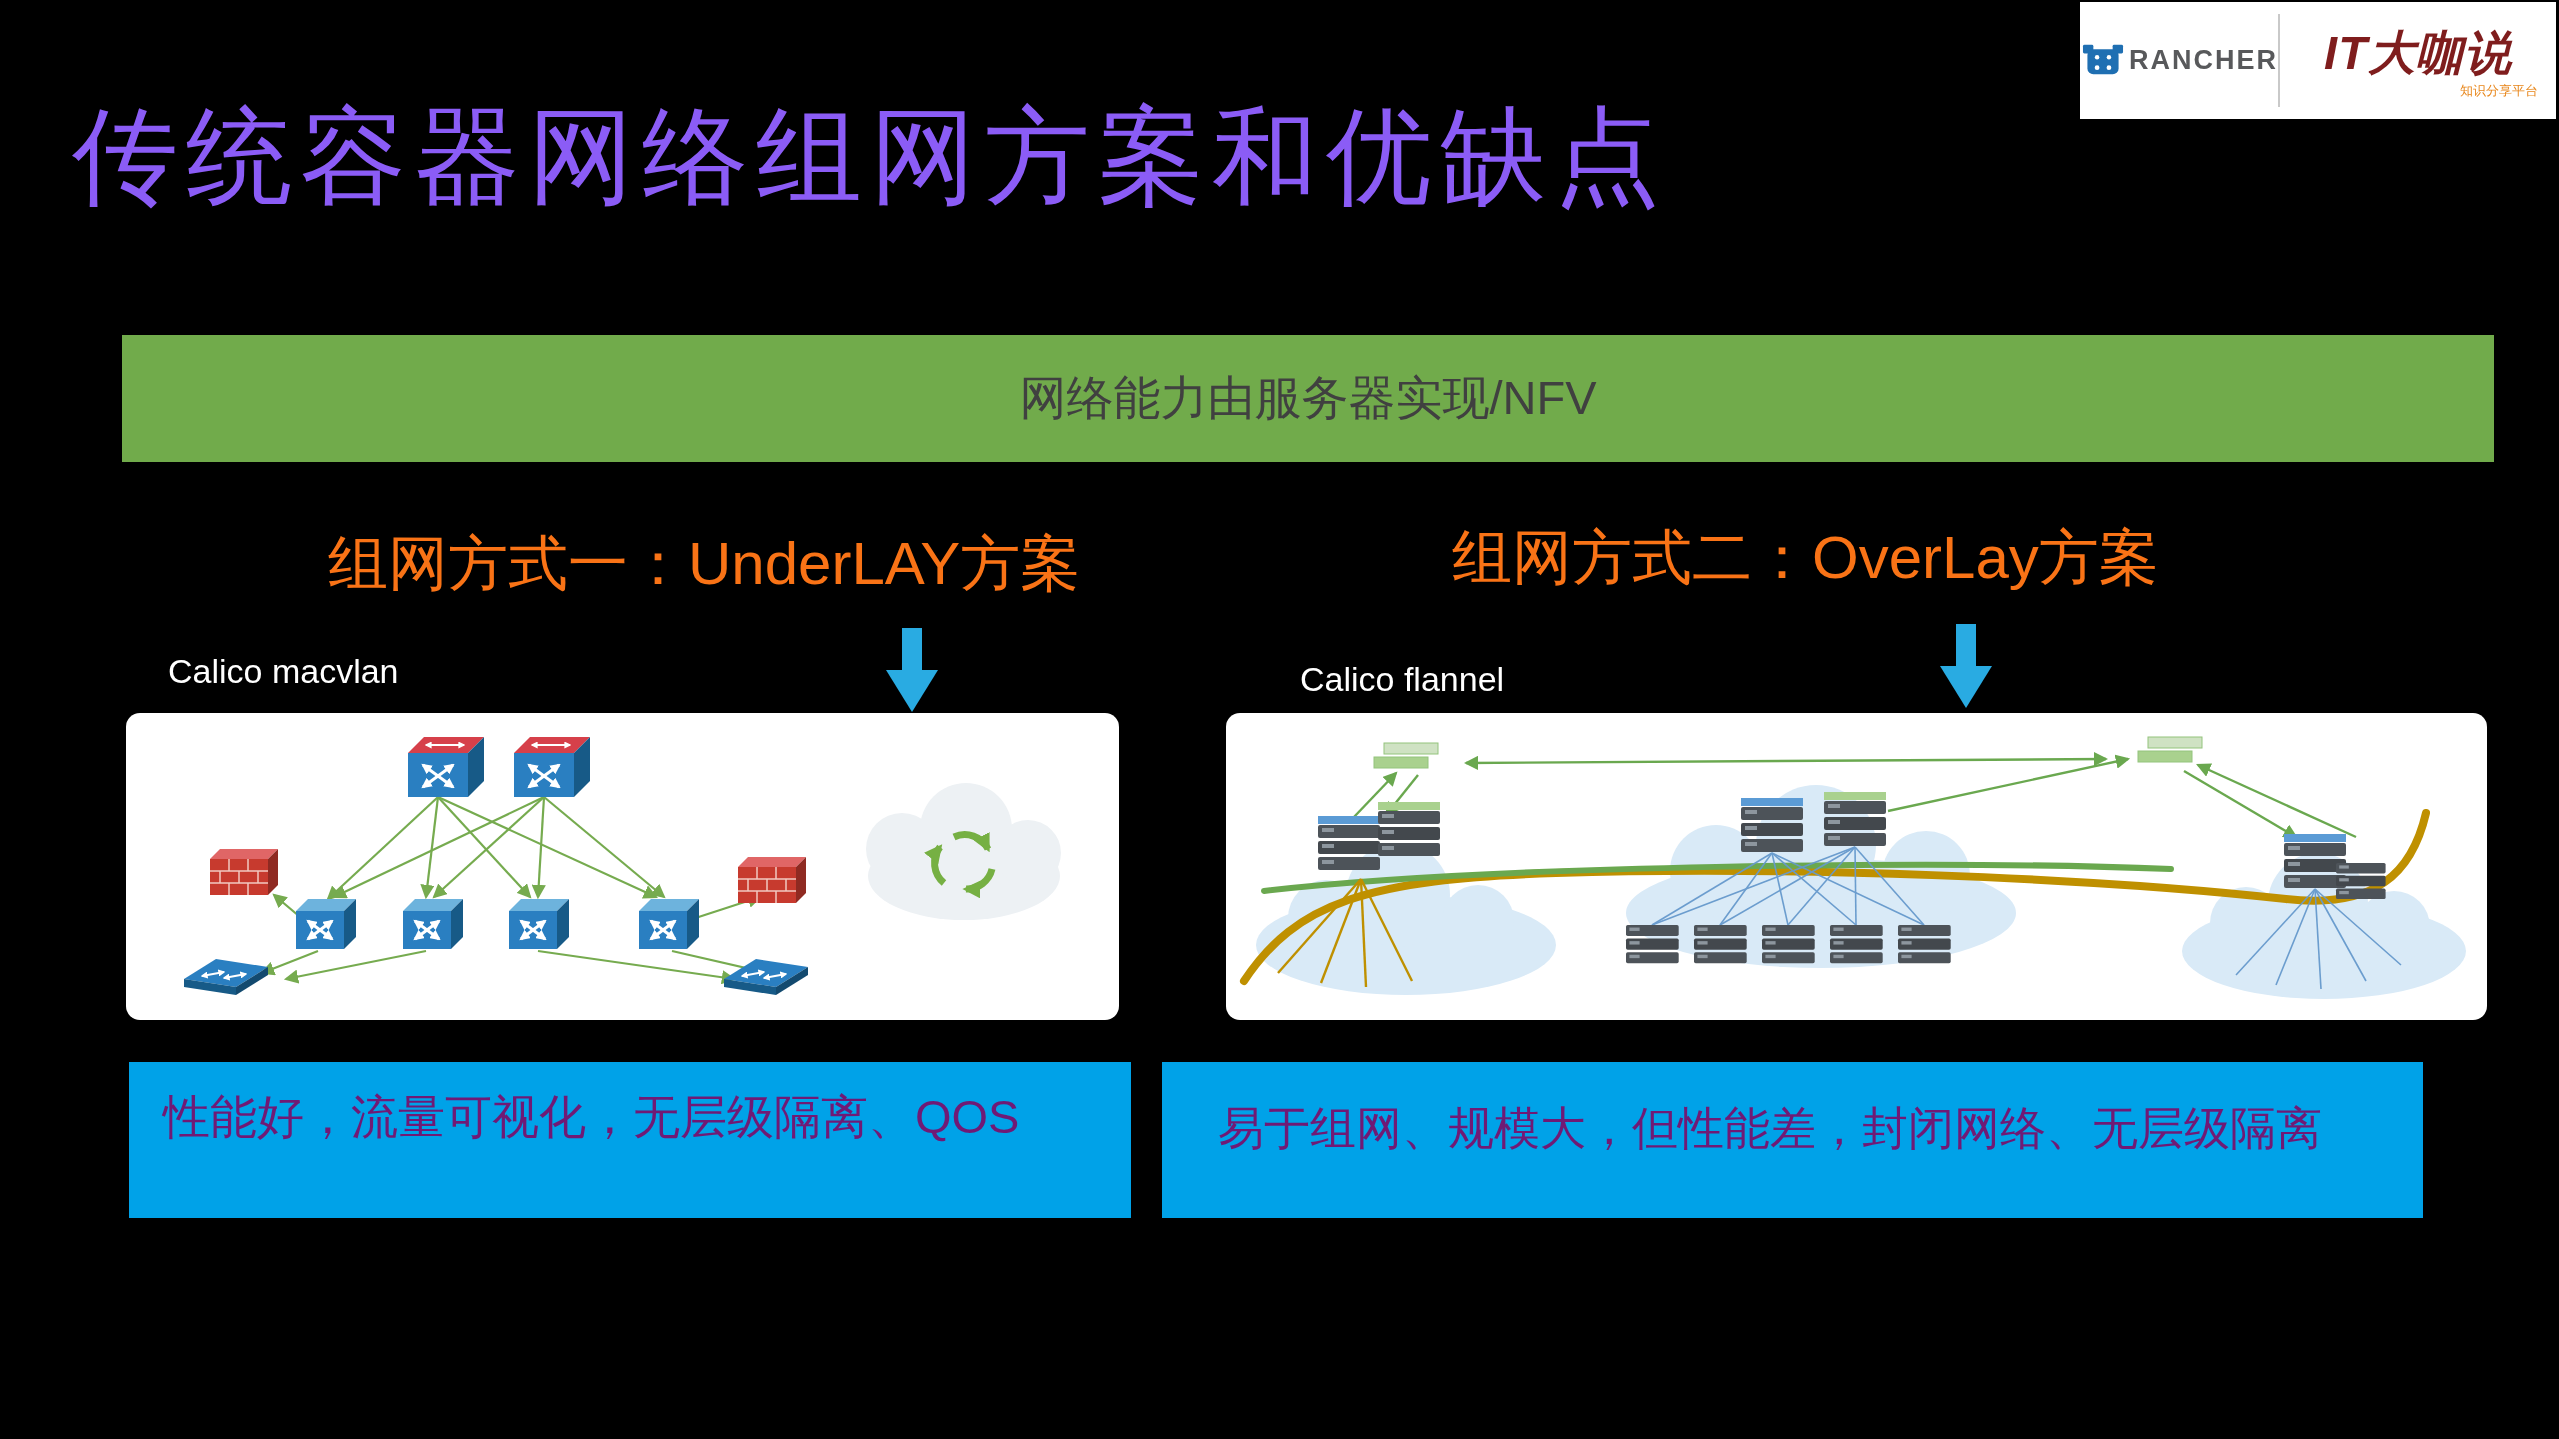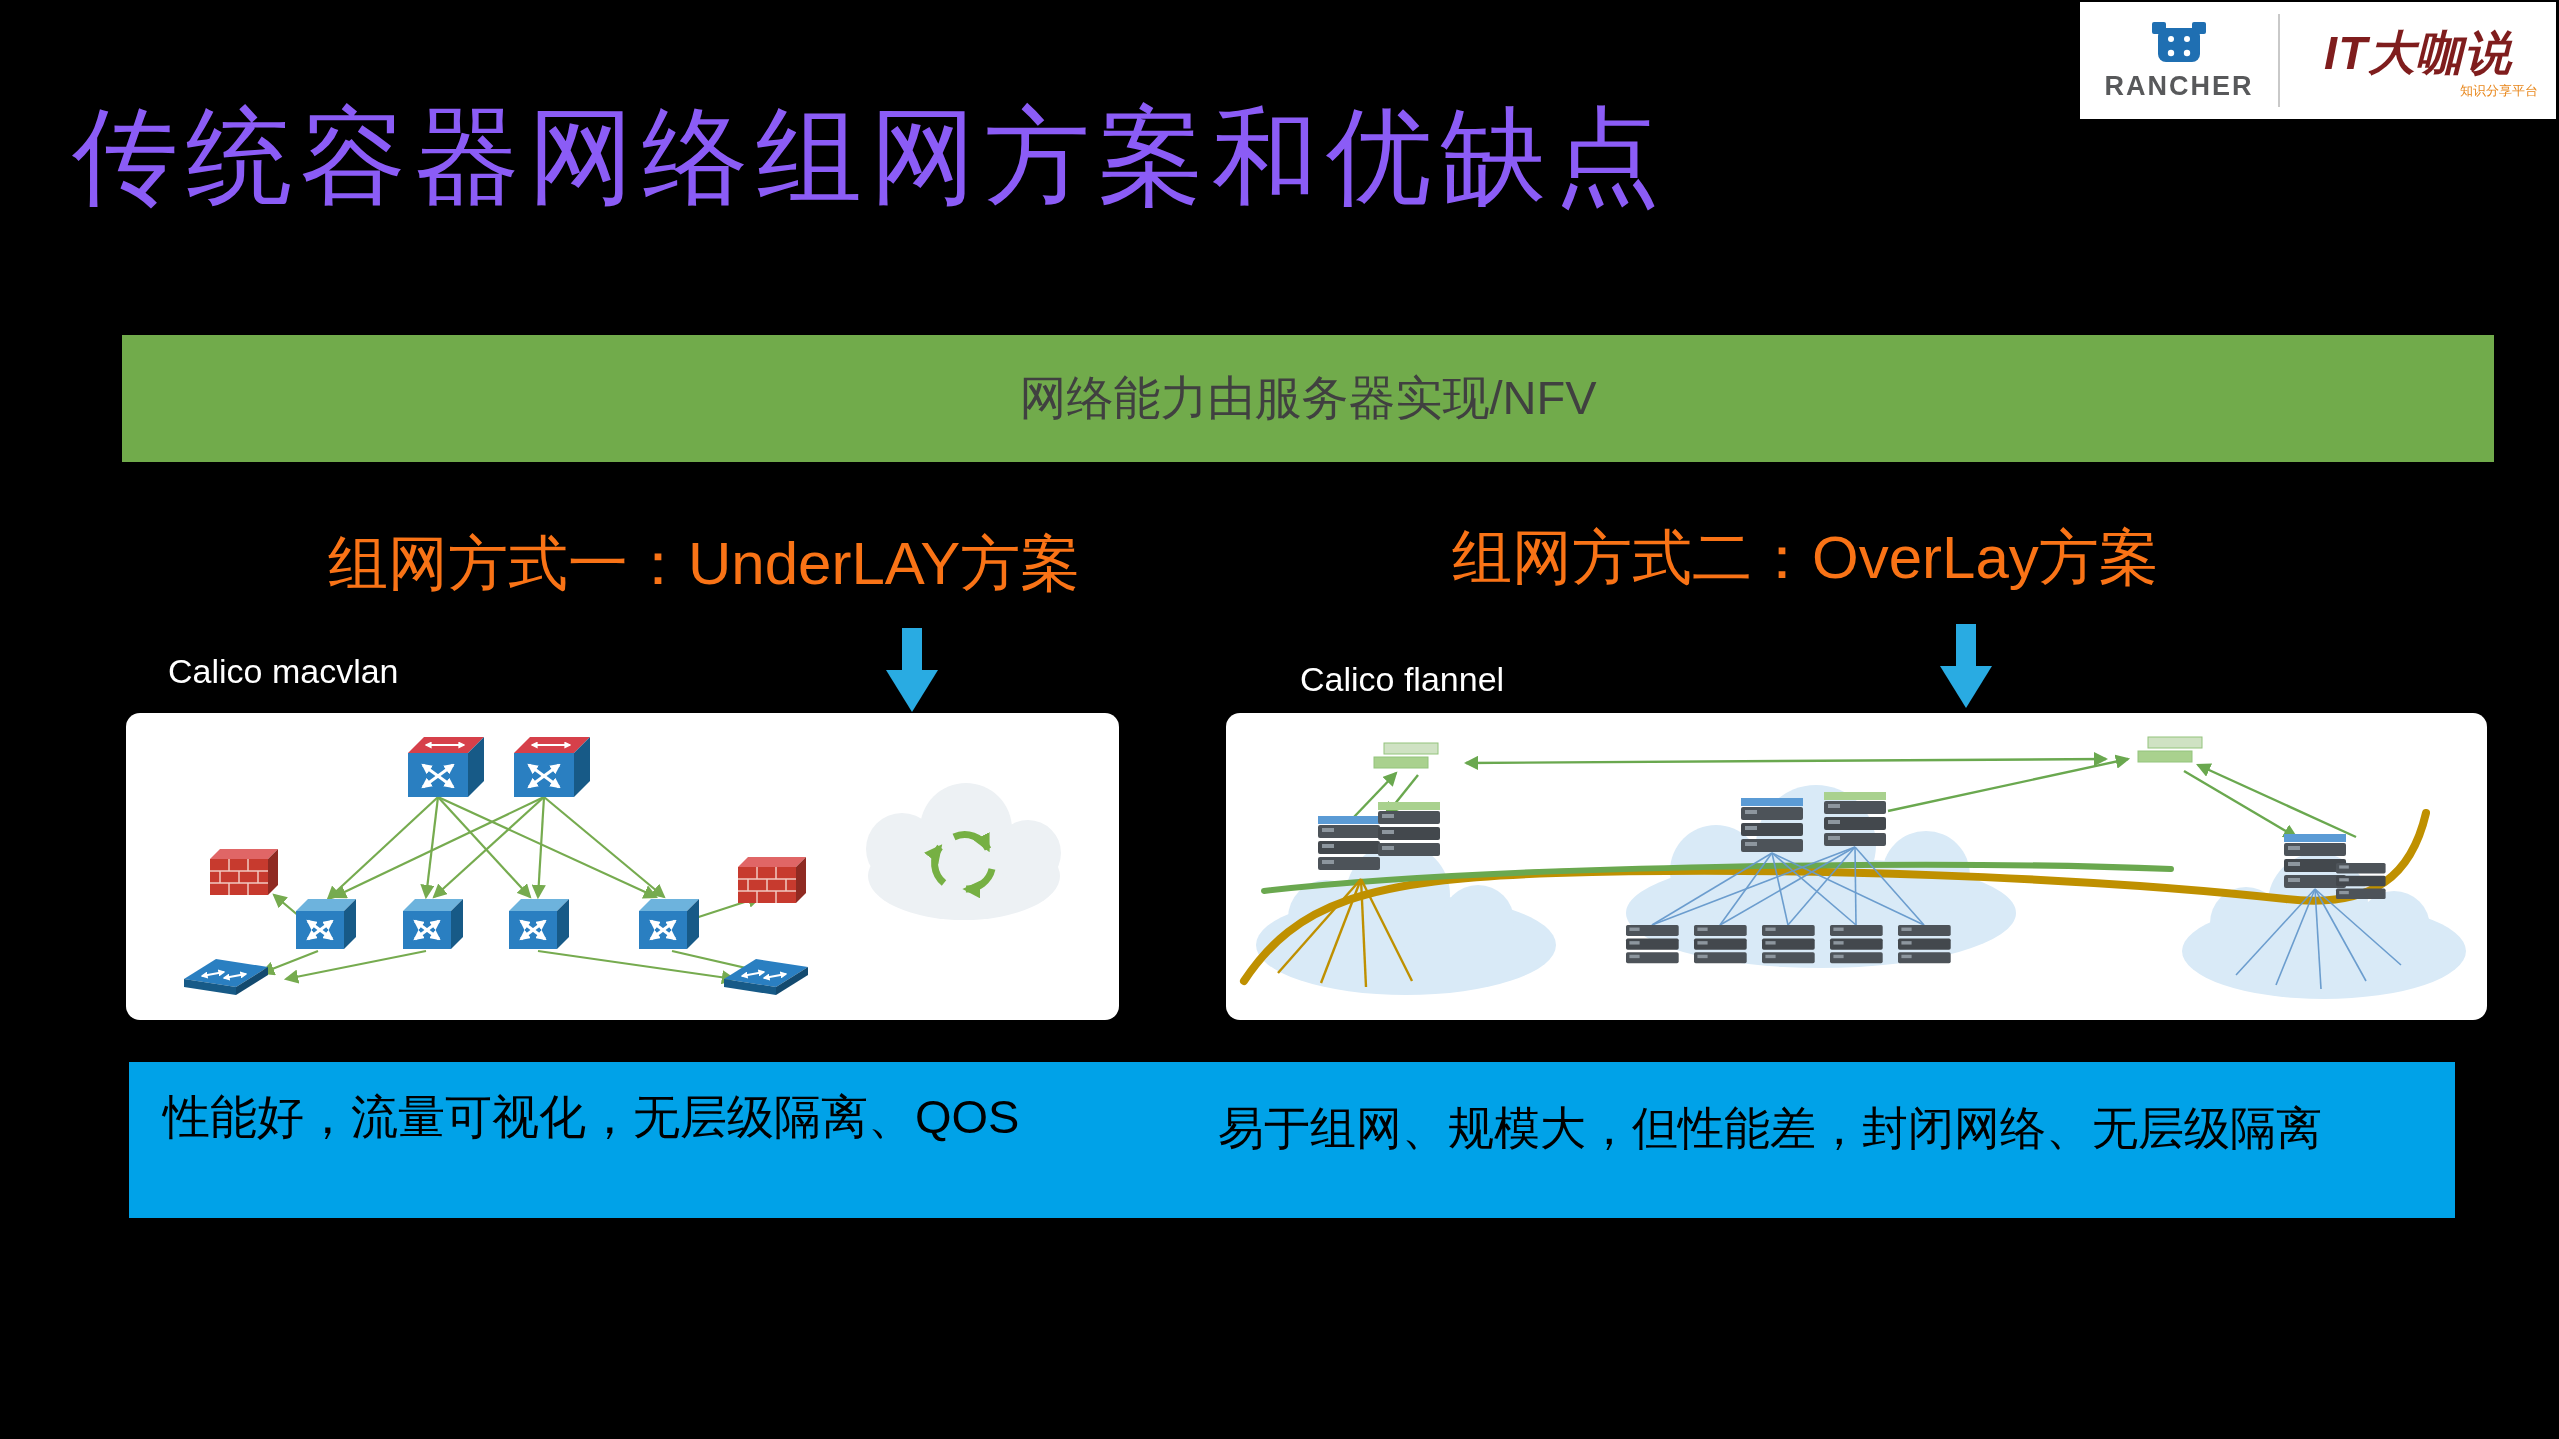--- a/index.html
+++ b/index.html
@@ -2,21 +2,21 @@
 <html><head>
 <meta charset="utf-8">
 <style>
   html,body{margin:0;padding:0;background:#000;}
   .slide{position:relative;width:2559px;height:1439px;background:#000;overflow:hidden;
          font-family:"Liberation Sans","DejaVu Sans",sans-serif;}
 
   
   .logo-strip{position:absolute;left:2080px;top:2px;width:476px;height:117px;background:#fff;
               display:flex;align-items:stretch;}
-  .logo-rancher{width:198px;display:flex;flex-direction:column;align-items:center;justify-content:center;gap:3px;}
+  .logo-rancher{width:198px;display:flex;align-items:center;justify-content:center;gap:3px;}
   .rancher-text{font-size:27px;font-weight:bold;color:#58595b;letter-spacing:2px;}
   .logo-divider{width:2px;background:#c9c9c9;margin:12px 0;}
   .logo-ittalk{flex:1;display:flex;flex-direction:column;align-items:center;justify-content:center;}
   .it-main{font-size:47px;font-weight:bold;font-style:italic;color:#7f1d1d;letter-spacing:1px;}
   .it-sub{font-size:13px;color:#e8861a;margin-top:-3px;align-self:flex-end;margin-right:18px;margin-left:17px;}
 
   
   .title{position:absolute;left:72px;top:86px;margin:0;font-size:106px;font-weight:300;color:#8b5cf6;
          letter-spacing:8px;white-space:nowrap;}
 
@@ -40,21 +40,21 @@
   .panel-label.left{left:168px;top:652px;}
   .panel-label.right{left:1300px;top:660px;}
 
   
   .panel{position:absolute;top:713px;height:307px;background:#fff;border-radius:14px;}
   .panel.left{left:126px;width:993px;}
   .panel.right{left:1226px;width:1261px;}
   .panel svg{position:absolute;inset:0;width:100%;height:100%;}
 
   
-  .cyan-banner{position:absolute;top:1062px;height:156px;background:#00a2e8;color:#000000;padding-left:32px;}
+  .cyan-banner{position:absolute;top:1062px;height:156px;background:#00a2e8;color:#701a75;}
   .cyan-banner.left{left:129px;width:1002px;}
   .cyan-banner.left span{position:absolute;left:34px;top:24px;font-size:47px;white-space:nowrap;}
   .cyan-banner.right{left:1162px;width:1261px;}
   .cyan-banner.right span{position:absolute;left:56px;top:36px;font-size:46px;white-space:nowrap;}
 </style>
 </head>
 <body>
 
 <div class="slide">
 

